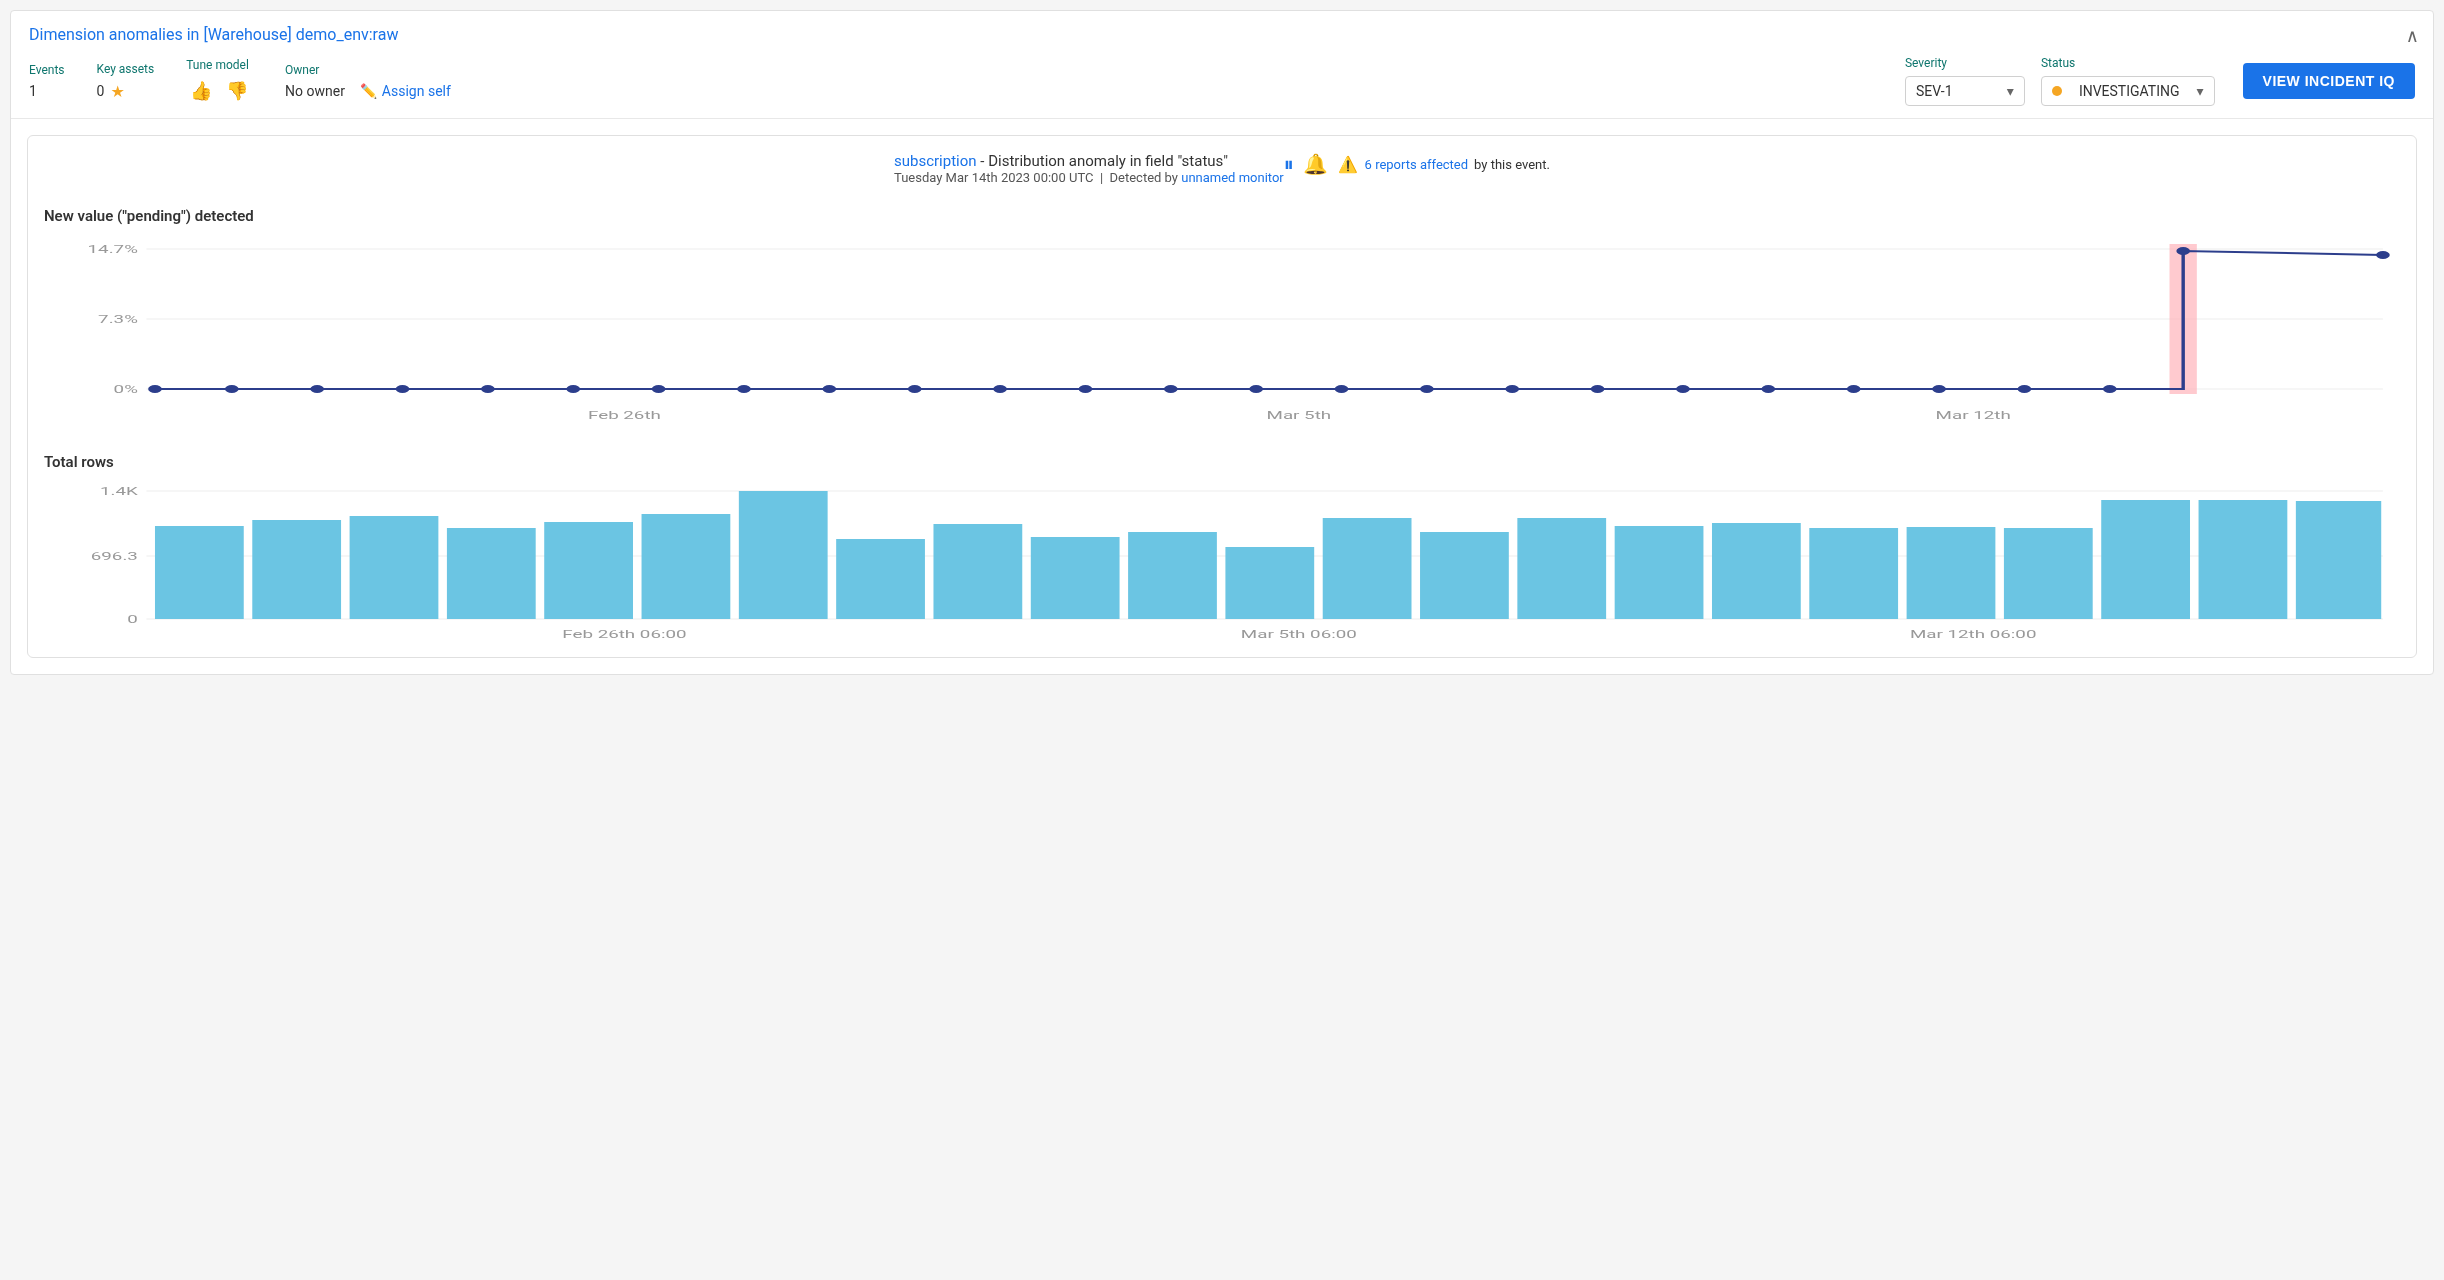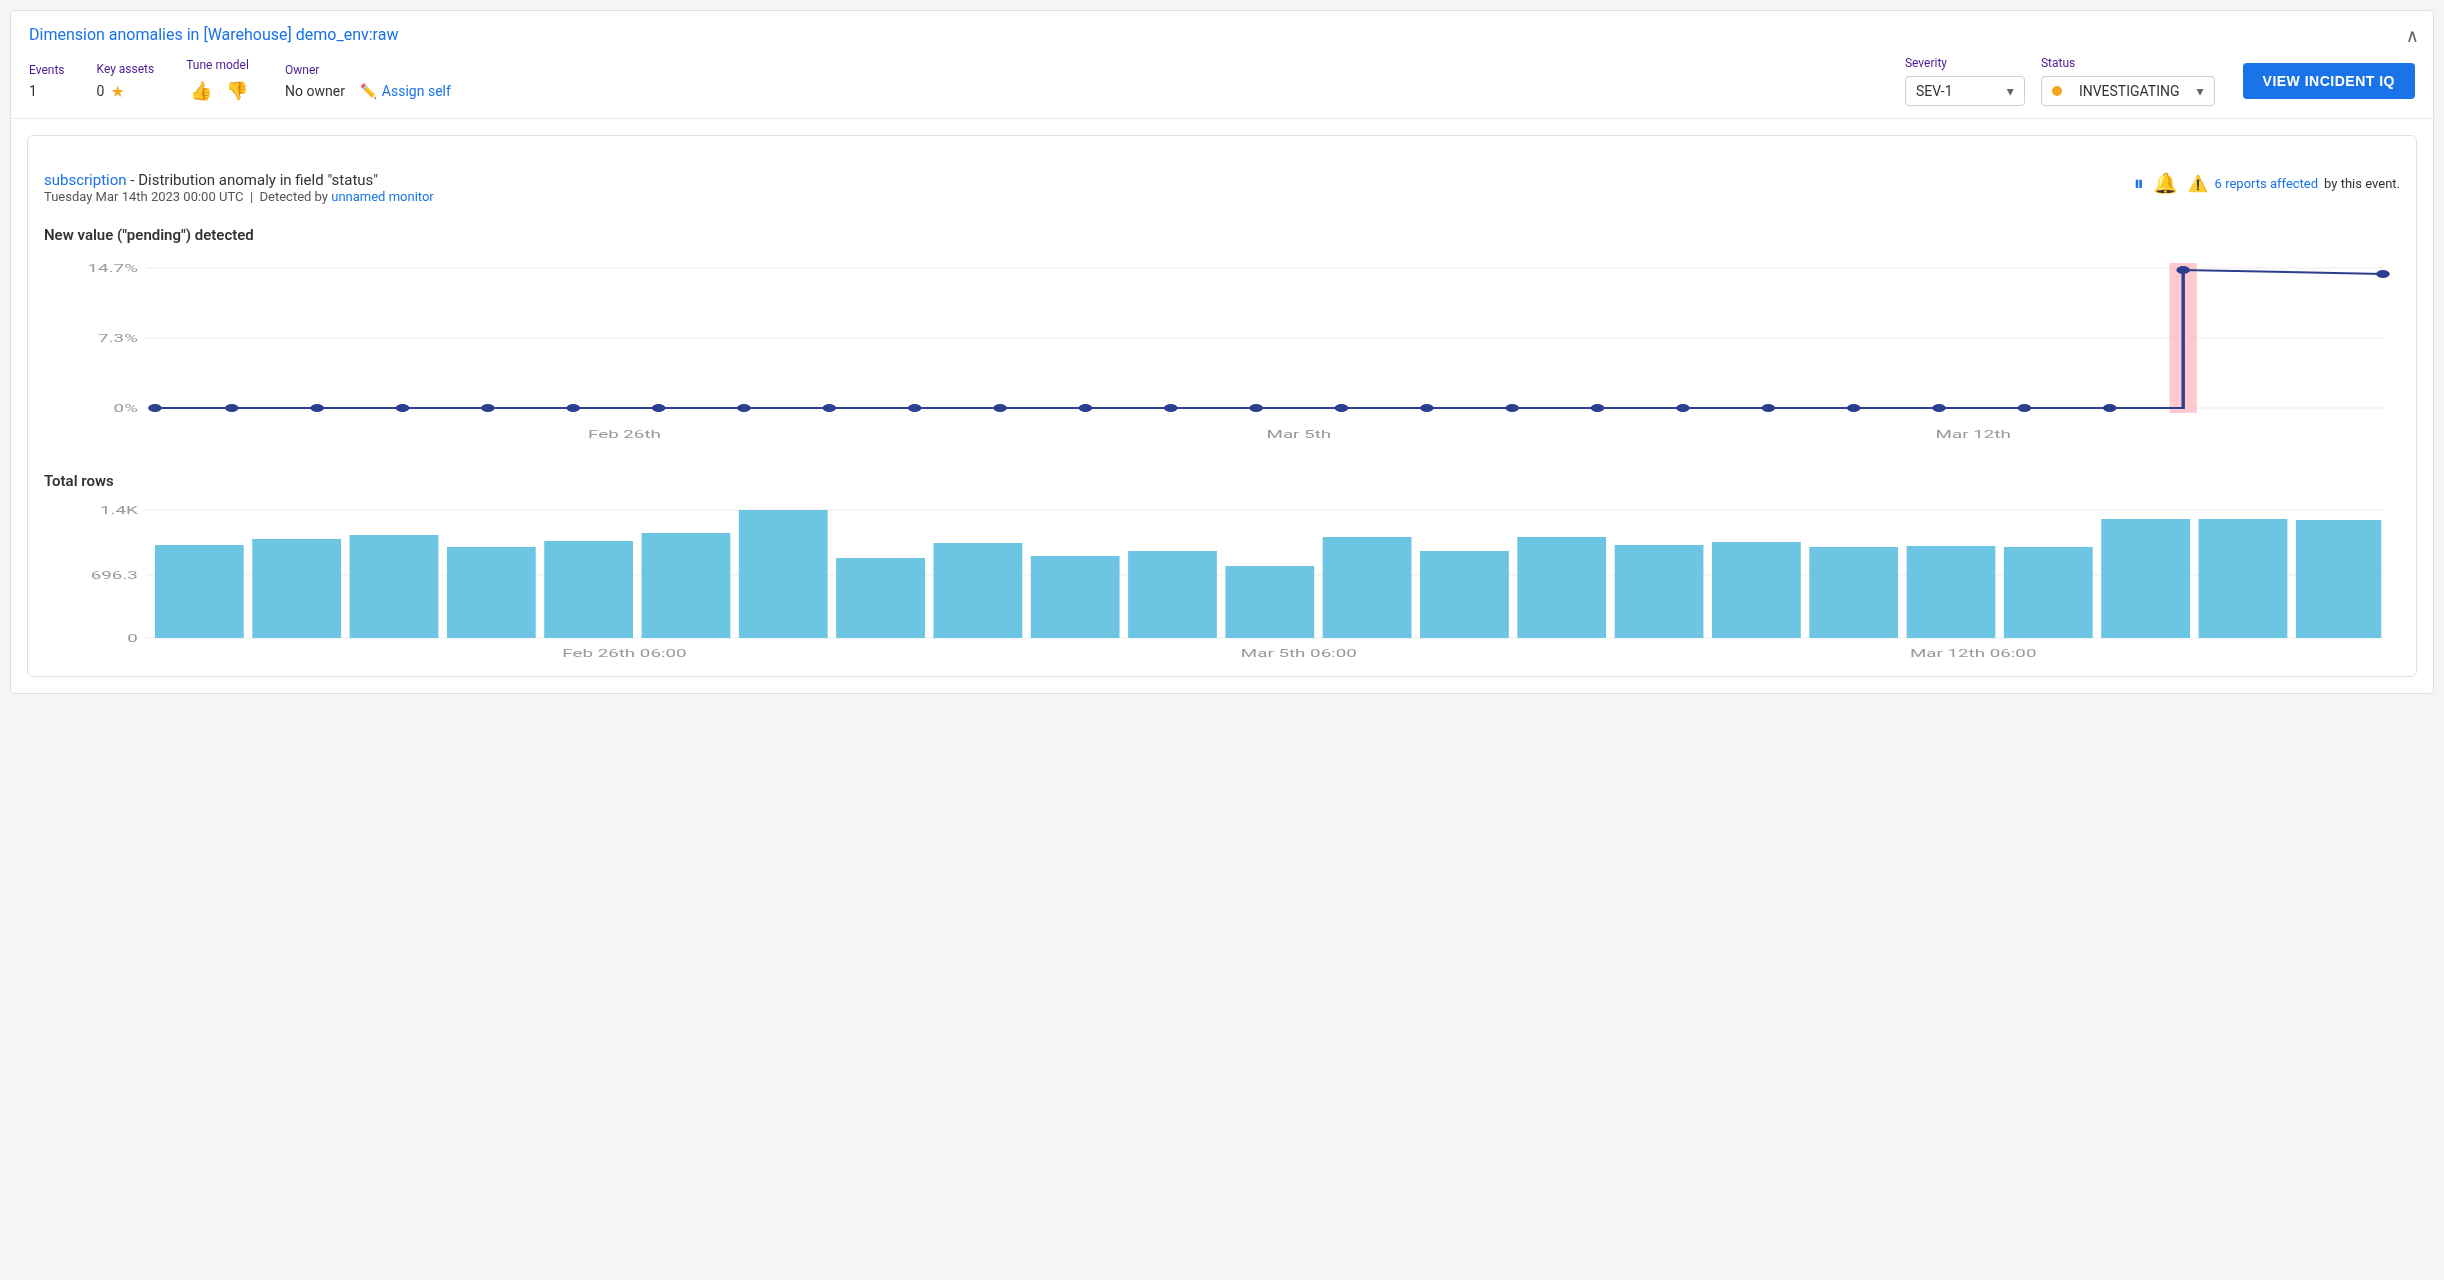--- a/index.html
+++ b/index.html
@@ -33,21 +33,21 @@
       align-items: center;
       gap: 0;
     }
     .meta-section {
       display: flex;
       flex-direction: column;
       margin-right: 32px;
     }
     .meta-label {
       font-size: 12px;
-      color: #4c1d95;
+      color: #0f766e;
       margin-bottom: 6px;
     }
     .meta-value {
       font-size: 14px;
       font-weight: 400;
       display: flex;
       align-items: center;
       gap: 6px;
     }
     .star-icon { color: #f5a623; font-size: 16px; }
@@ -115,24 +115,23 @@
     }
     .event-card {
       margin: 16px;
       border: 1px solid #e0e0e0;
       border-radius: 6px;
       padding: 16px;
       background: #fff;
     }
     .event-header {
       display: flex;
-      justify-content: space-between;
+      justify-content: center;
       align-items: flex-start;
       margin-bottom: 4px;
-      margin-top: 19px;
     }
     .event-title {
       font-size: 15px;
       font-weight: 400;
     }
     .event-title .subscription-link {
       color: #1a73e8;
       cursor: pointer;
       text-decoration: none;
     }

